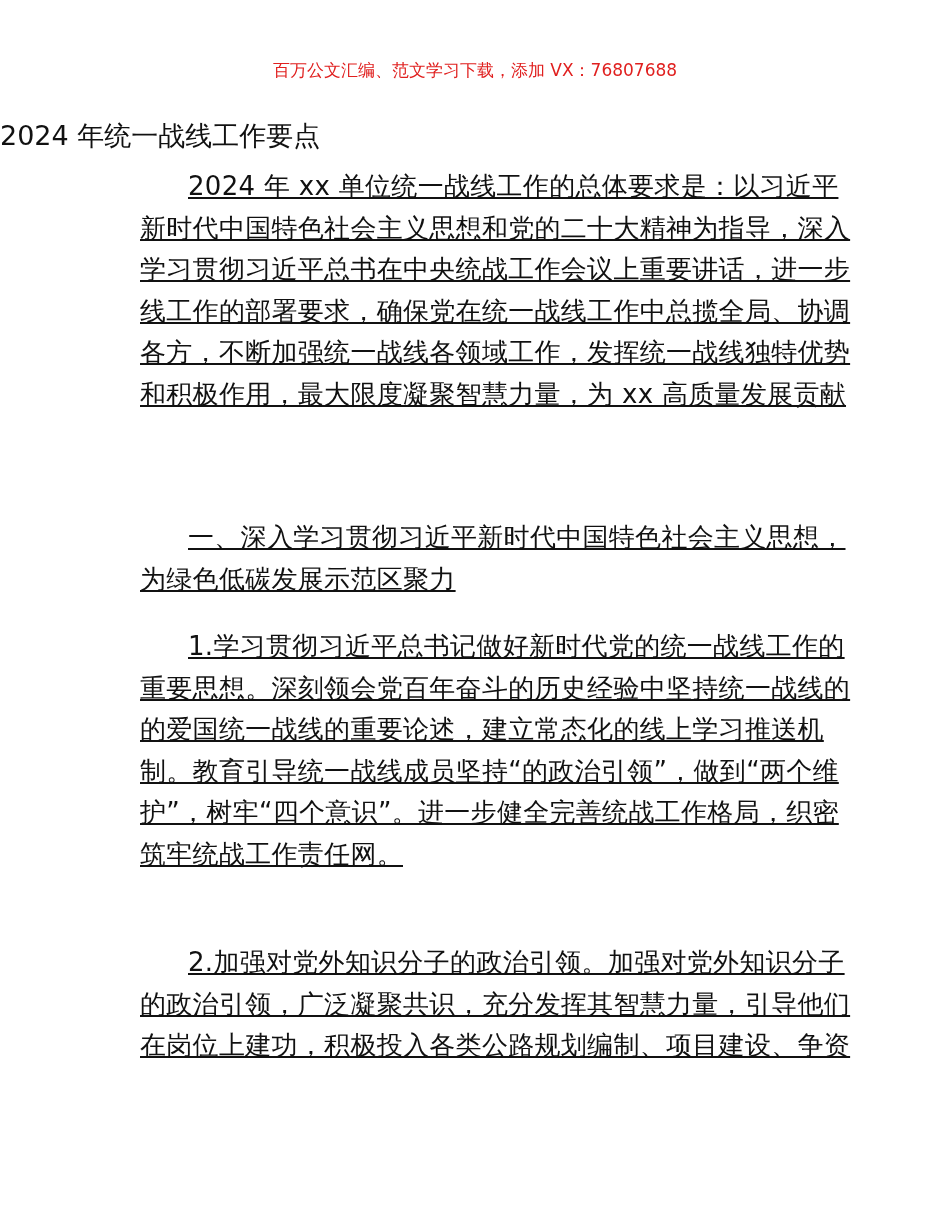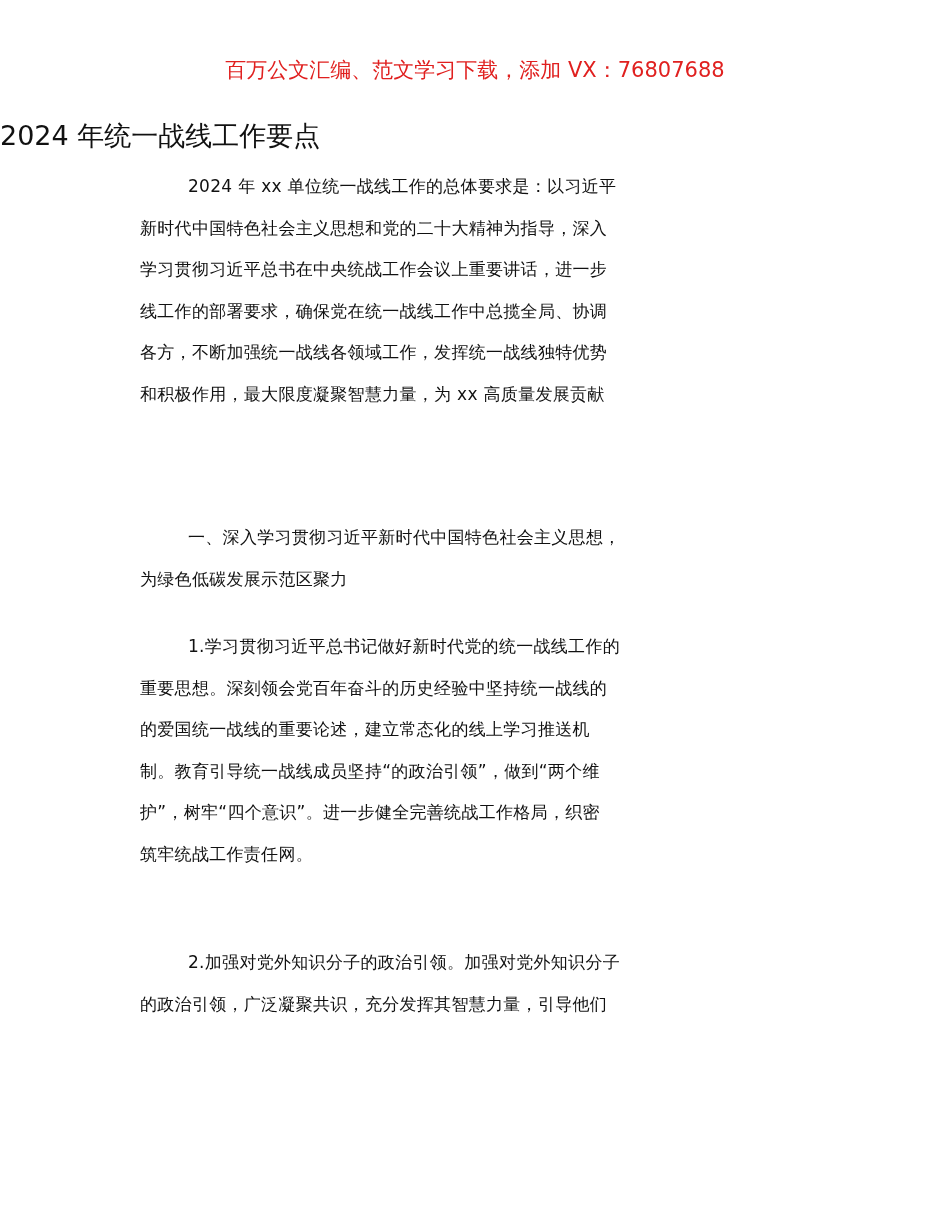--- a/index.html
+++ b/index.html
@@ -1,25 +1,25 @@
 <!DOCTYPE html>
 <html><head>
 <meta charset="utf-8">
 <style>
   html, body { margin: 0; padding: 0; background: #ffffff; }
   body { width: 950px; height: 1230px; position: relative; overflow: hidden;
          font-family: "DejaVu Sans", "Liberation Sans", sans-serif; color: #000; }
   .page { position: absolute; left: 0; top: 0; width: 950px; height: 1230px; }
   .watermark { position: absolute; top: 56px; left: 0; width: 950px; text-align: center;
-               font-size: 21px; line-height: 28px; color: #e0201f; }
+               font-size: 17px; line-height: 28px; color: #e0201f; }
   .title { position: absolute; top: 116px; left: 0; width: 950px; 
            font-size: 27px; line-height: 40px; color: #111; }
   .content { position: absolute; left: 140px; width: 672px; }
-  .para { margin: 0; font-size: 17px; line-height: 41.5px; text-align: justify;
-          text-align-last: left; text-indent: 2em; color: #111; letter-spacing: 0.3px; }
+  .para { margin: 0; font-size: 26px; line-height: 41.5px; text-align: justify;
+          text-align-last: left; text-indent: 2em; color: #111; letter-spacing: 0.3px; text-decoration: underline; }
   .line { display: block; white-space: nowrap; }
   .line.first { padding-left: 48px; }
   .p-intro { top: 166px; }
   .p-h1 { top: 517px; }
   .p-1 { top: 626px; }
   .p-2 { top: 942px; }
 </style>
 </head>
 <body>
 
@@ -53,15 +53,16 @@
       <span class="line">制。教育引导统一战线成员坚持“的政治引领”，做到“两个维</span>
       <span class="line">护”，树牢“四个意识”。进一步健全完善统战工作格局，织密</span>
       <span class="line">筑牢统战工作责任网。</span>
     </div>
   </div>
 
   <div class="content p-2">
     <div class="para" style="text-indent:0">
       <span class="line first">2.加强对党外知识分子的政治引领。加强对党外知识分子</span>
       <span class="line">的政治引领，广泛凝聚共识，充分发挥其智慧力量，引导他们</span>
+      <span class="line">在岗位上建功，积极投入各类公路规划编制、项目建设、争资</span>
     </div>
   </div>
 </div>
 
 </body></html>

